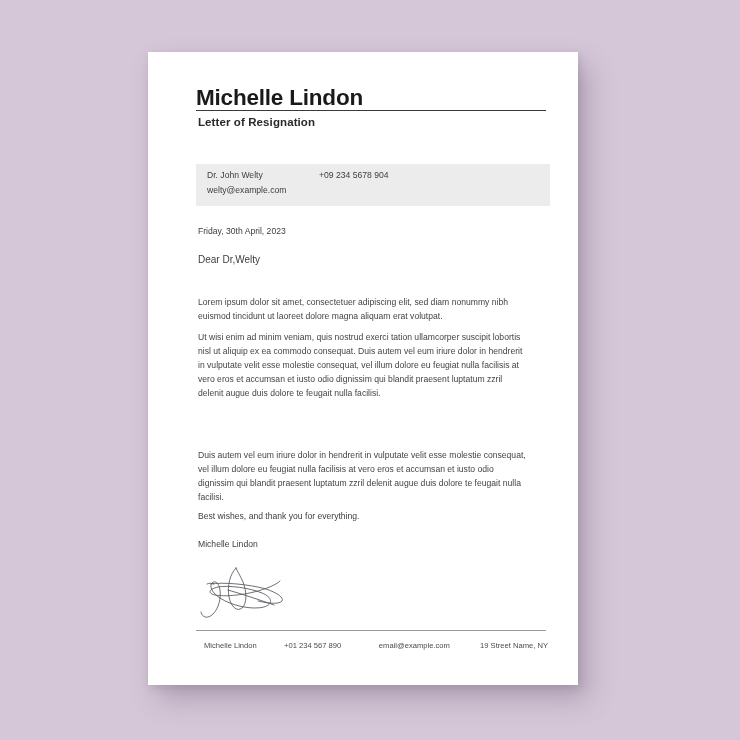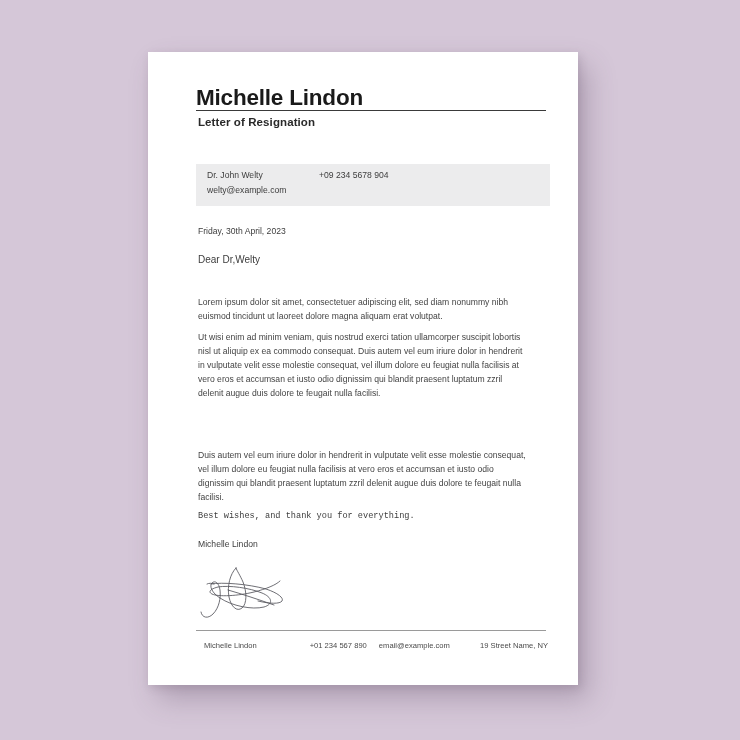--- a/index.html
+++ b/index.html
@@ -126,21 +126,20 @@
   .para-2 { top: 279px; }
   .para-3 { top: 397px; }
 
   .closing {
     position: absolute;
     top: 459px;
     left: 2px;
     font-size: 8.6px;
     color: #3d3d3d;
     white-space: nowrap;
-    font-family: Liberation Mono, monospace;
   }
   .sign-name {
     position: absolute;
     top: 487px;
     left: 2px;
     font-size: 8.6px;
     color: #3d3d3d;
     white-space: nowrap;
   }
 
@@ -170,21 +169,21 @@
     top: 589px;
     left: 8px;
     width: 344px;
     display: flex;
     font-size: 7.6px;
     color: #4a4a4a;
     white-space: nowrap;
   }
   .footer-item { }
   .f-name  { width: 83px; }
-  .f-phone { width: 86px; text-align: right; }
+  .f-phone { width: 86px; }
   .f-mail  { width: 105px; margin-left: 12px; }
   .f-addr  { }
 </style>
 </head>
 <body>
 
 <div id="canvas">
 
   <div id="page">
     <div class="inner">

